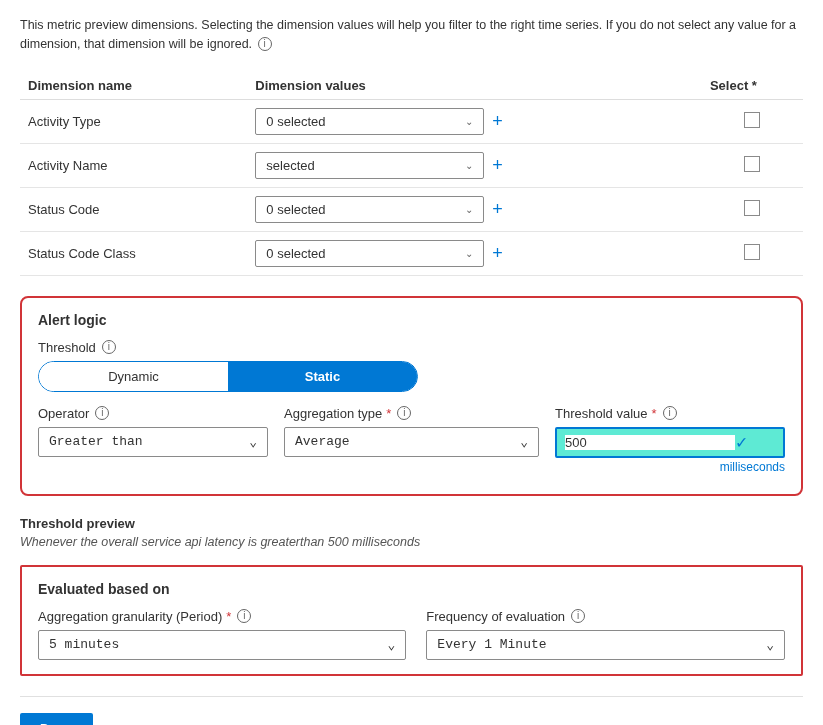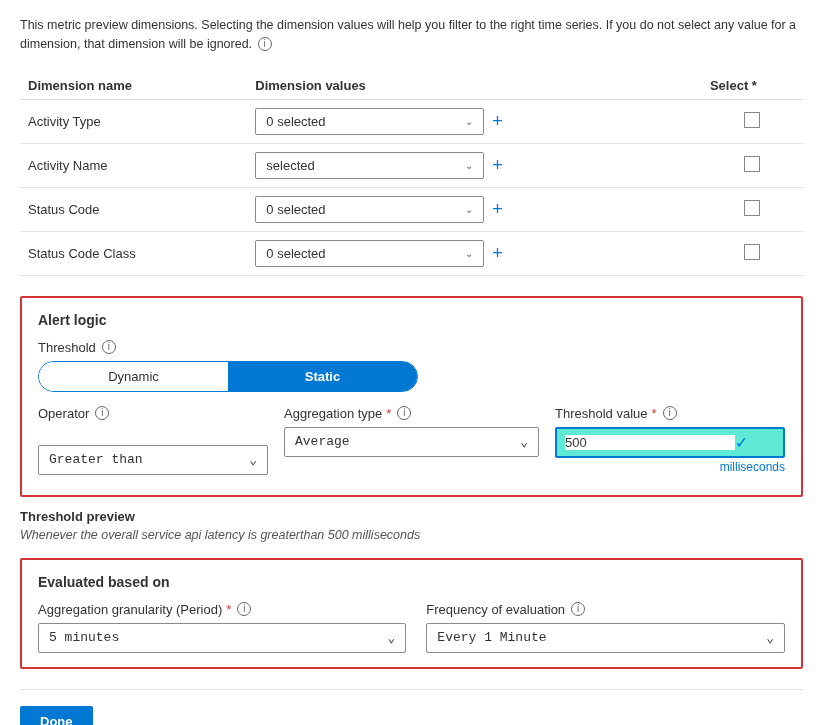--- a/index.html
+++ b/index.html
@@ -116,23 +116,23 @@
       height: 16px;
       border: 1px solid #8a8a8a;
       display: inline-block;
       background: #fff;
       cursor: pointer;
     }
 
     
     .alert-logic-box {
       border: 2px solid #d13438;
-      border-radius: 2px;
+      border-radius: 8px;
       padding: 14px 16px;
-      margin-bottom: 12px;
+      margin-bottom: 20px;
     }
 
     .section-title {
       font-size: 14px;
       font-weight: 600;
       color: #333;
       margin-bottom: 12px;
     }
 
     .field-label {
@@ -184,21 +184,21 @@
       gap: 16px;
       margin-bottom: 6px;
       align-items: flex-start;
     }
 
     .form-field {
       display: flex;
       flex-direction: column;
     }
 
-    .form-field.operator { width: 230px; gap: 18px; }
+    .form-field.operator { width: 230px; }
     .form-field.aggregation { width: 255px; }
     .form-field.threshold-val { width: 230px; }
 
     .form-select {
       border: 1px solid #8a8a8a;
       border-radius: 2px;
       padding: 6px 10px;
       font-size: 13px;
       background: #fff;
       display: flex;

